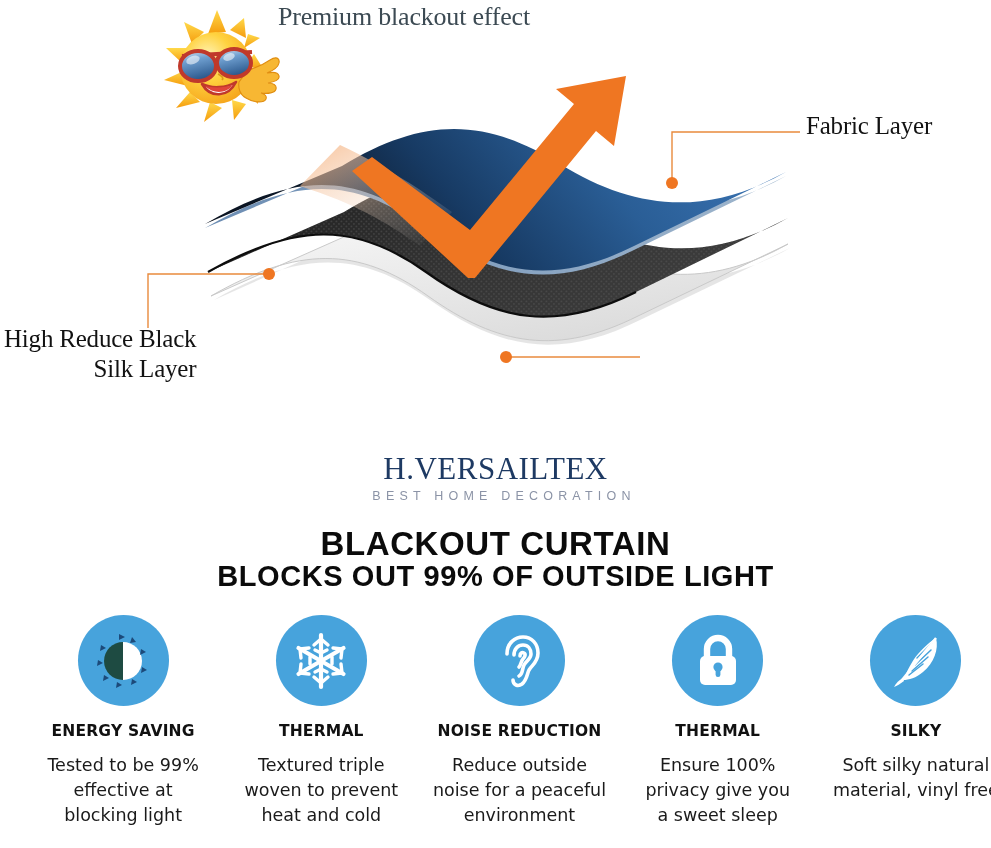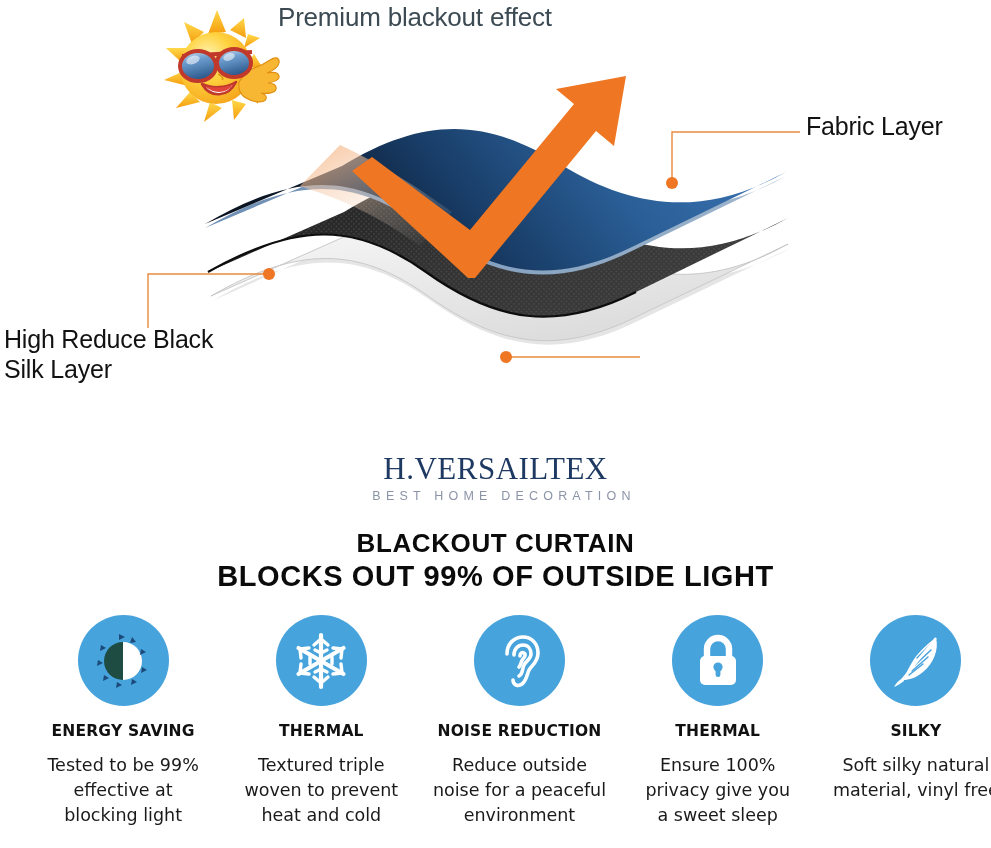--- a/index.html
+++ b/index.html
@@ -12,25 +12,26 @@
   }
   #stage{position:relative;width:991px;height:848px;}
 
   
   #diagram{position:absolute;left:0;top:0;width:991px;height:430px;}
   #diagram-svg{position:absolute;left:0;top:0;}
 
   .lbl{
     position:absolute;
     color:#121212;
-    font-family:Liberation Sans, sans-serif;
+    font-family:Liberation Serif, serif;
     font-size:25px;
     line-height:30px;
     letter-spacing:-0.2px;
     white-space:pre-line;
+    text-align:right;
   }
   #lbl-premium{
     left:278px;top:2px;
     color:#3c4a53;
     font-size:26px;
     line-height:30px;
   }
   #lbl-fabric{left:806px;top:111px;}
   #lbl-inside{left:648px;top:321px;}
   #lbl-silk{left:4px;top:324px;}
@@ -62,21 +63,21 @@
   }
 
   
   #headline{
     position:absolute;left:0;top:527px;width:991px;
     text-align:center;
     color:#0b0b0b;
     font-family:"Liberation Sans", sans-serif;
     font-weight:bold;
   }
-  #headline-1{font-size:26px;line-height:33px;letter-spacing:0.6px;}
+  #headline-1{font-size:33px;line-height:33px;letter-spacing:0.6px;}
   #headline-2{font-size:29px;line-height:33px;letter-spacing:0.6px;}
 
   
   #features{
     position:absolute;left:0;top:615px;width:991px;height:233px;
     display:flex;
     margin-left:24px;
   }
   .feat{
     flex:1 1 0;

